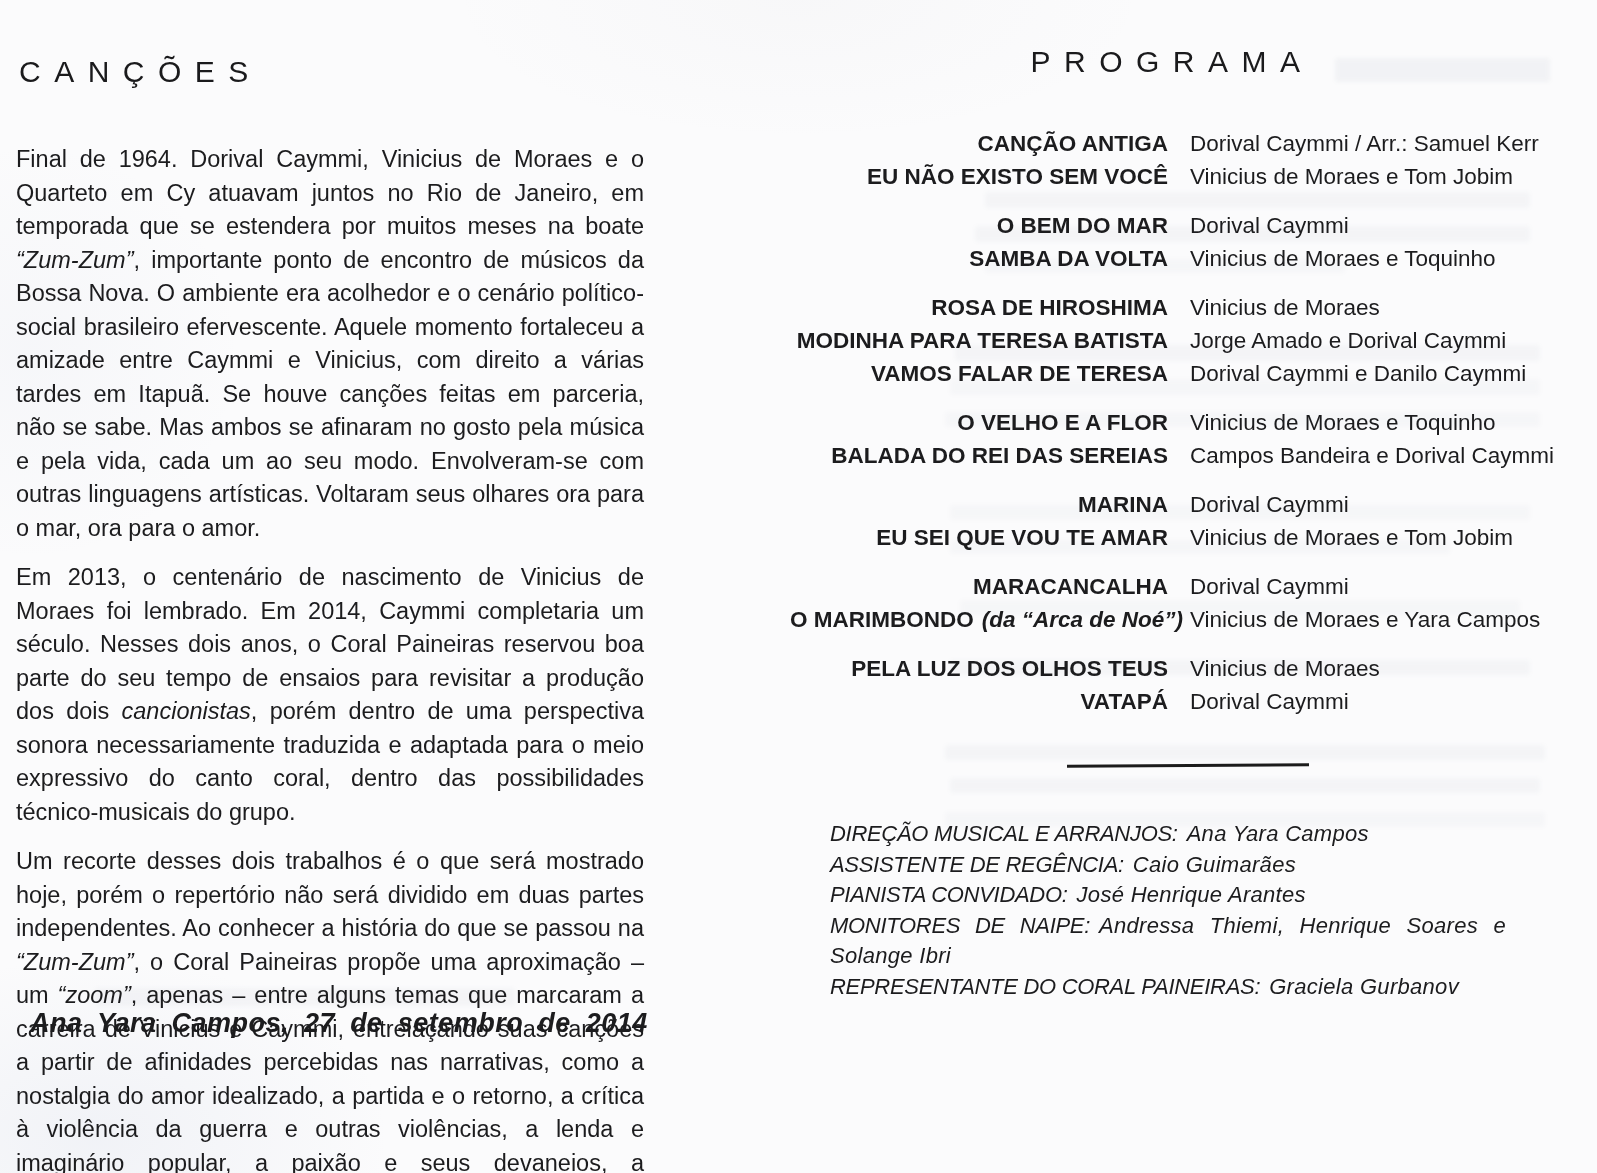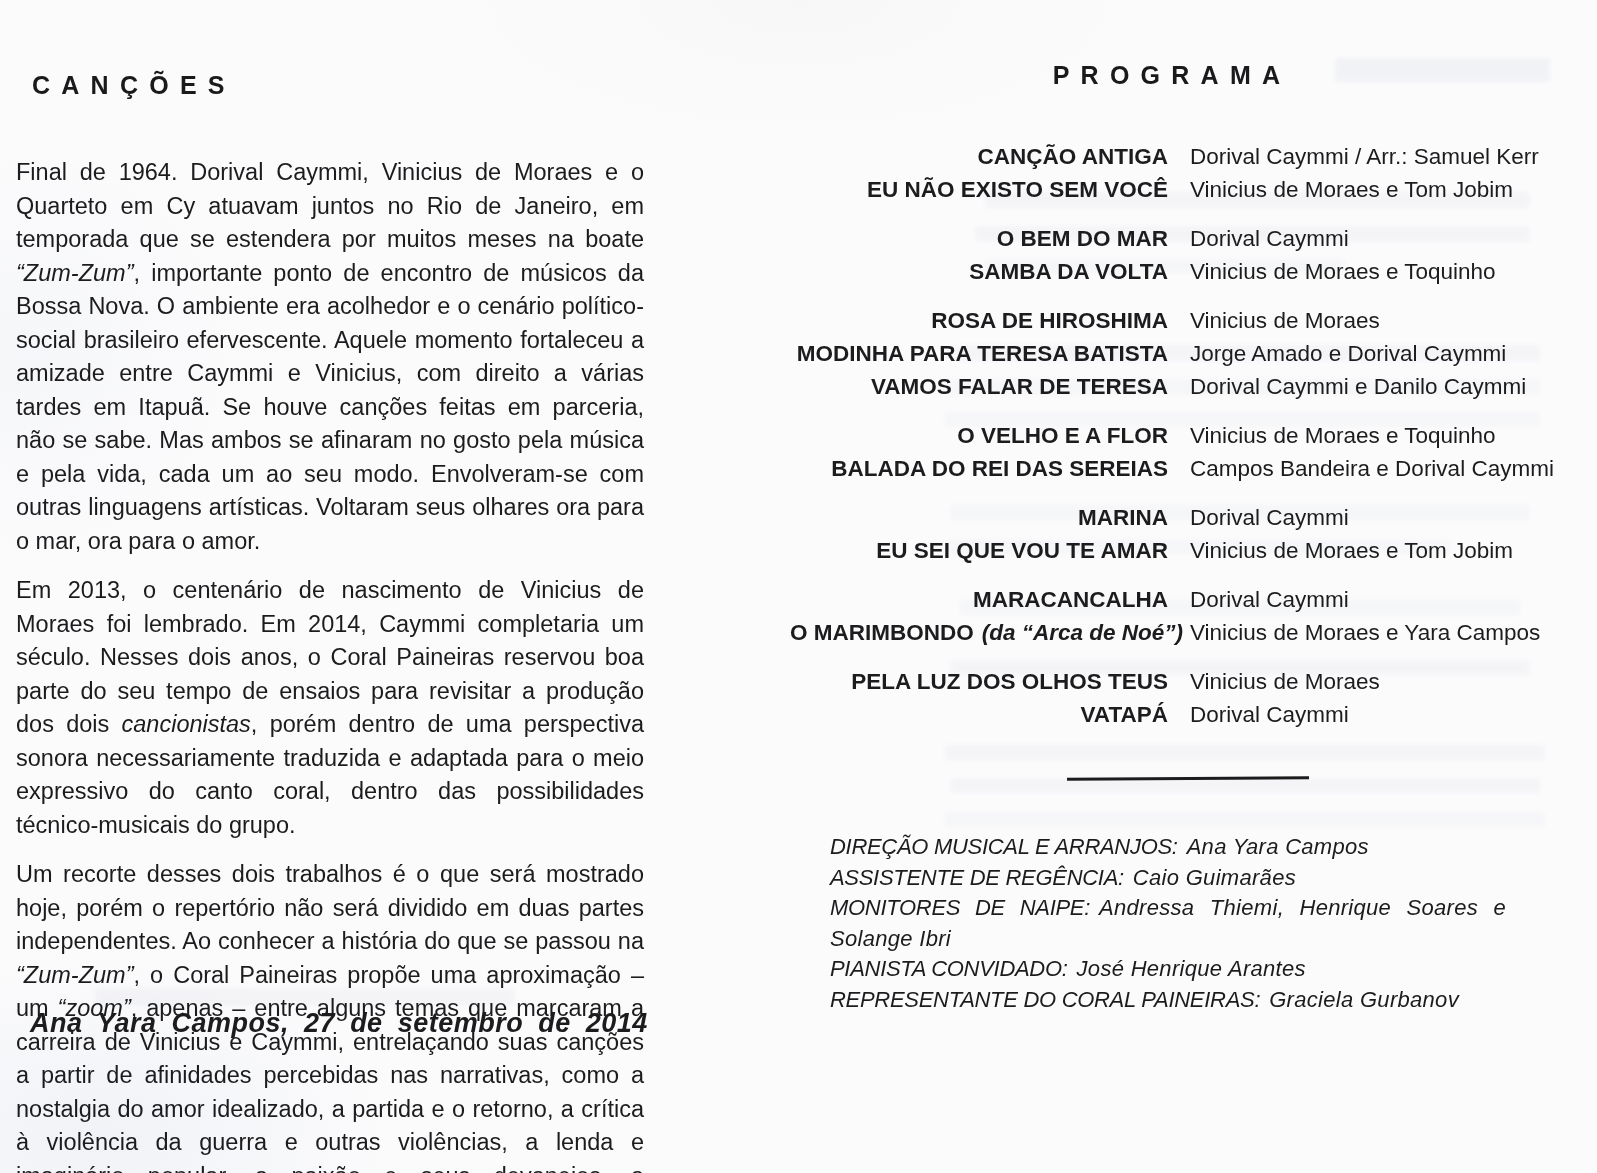--- a/index.html
+++ b/index.html
@@ -31,23 +31,23 @@
     opacity:.05;
     filter:blur(2px);
     border-radius:3px;
     pointer-events:none;
   }
   
   .left-col{
     position:absolute;left:16px;top:54px;width:628px;
   }
   .heading{
-    margin:16px;
-    font-size:25px;
-    font-weight:700;
+    margin:3px;
+    font-size:30px;
+    font-weight:400;
     letter-spacing:.45em;
     line-height:30px;
     color:#1a1a1c;
   }
   .body-text{
     margin-top:56px;
     font-size:23.5px;
     line-height:33.5px;
     text-align:justify;
   }
@@ -211,23 +211,23 @@
     <div class="divider"></div>
 
     <div class="credits">
       <p>
         <span class="label">DIREÇÃO MUSICAL E ARRANJOS:</span><span class="name">Ana Yara Campos</span>
       </p>
       <p>
         <span class="label">ASSISTENTE DE REGÊNCIA:</span><span class="name">Caio Guimarães</span>
       </p>
       <p>
+        <span class="label">PIANISTA CONVIDADO:</span><span class="name">José Henrique Arantes</span>
+      </p>
+      <p>
         <span class="label">MONITORES DE NAIPE:</span><span class="name">Andressa Thiemi, Henrique Soares e Solange Ibri</span>
-      </p>
-      <p>
-        <span class="label">PIANISTA CONVIDADO:</span><span class="name">José Henrique Arantes</span>
       </p>
       <p>
         <span class="label">REPRESENTANTE DO CORAL PAINEIRAS:</span><span class="name">Graciela Gurbanov</span>
       </p>
     </div>
   </section>
 </div>
 
 </body></html>

